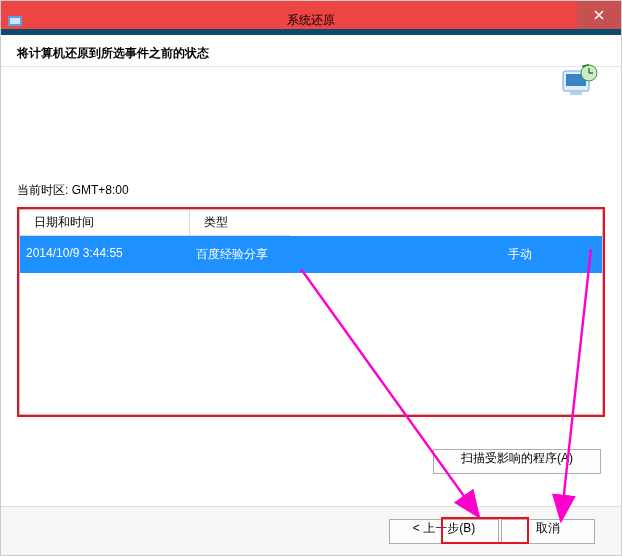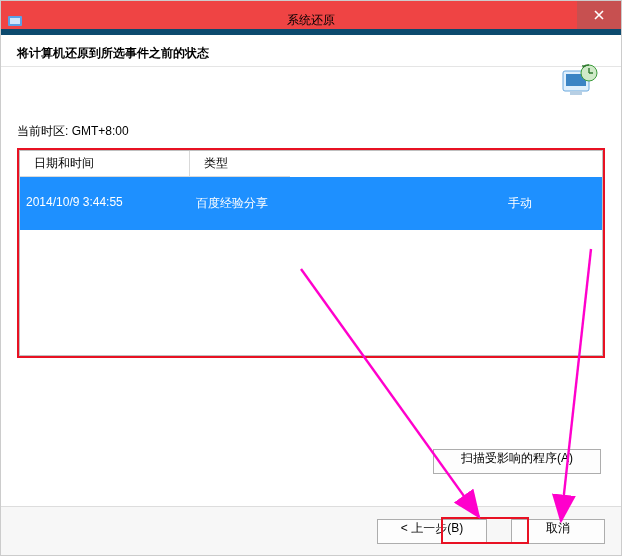--- a/index.html
+++ b/index.html
@@ -5,35 +5,35 @@
   html,body{margin:0;padding:0;font-family:"Microsoft YaHei","Segoe UI",Tahoma,sans-serif;font-size:12px;color:#000;background:#fff}
   .win{width:622px;height:556px;position:relative;border:1px solid #ccc;box-sizing:border-box;background:#fff;overflow:hidden}
   .titlebar{height:28px;background:#ef4444;border-bottom:6px solid #0c4a6e;display:flex;align-items:flex-end;position:relative}
   .title-icon{width:16px;height:16px;margin-left:6px;display:inline-block}
   .title-text{position:absolute;left:0;right:0;text-align:center;pointer-events:none}
   .close-btn{margin-left:auto;width:44px;height:28px;background:#c75050;color:#fff;display:flex;align-items:center;justify-content:center;font-size:14px;line-height:1}
   .header{padding:10px 16px 4px;position:relative;border-bottom:1px solid #e5e5e5}
   .header-title{font-weight:bold;font-size:12px}
   .header-icon{position:absolute;right:20px;top:28px}
   .body{padding:0 16px}
-  .tz{margin-top:56px;margin-bottom:8px}
+  .tz{margin-top:115px;margin-bottom:8px}
   .grid-wrap{border:2px solid #e81123;box-sizing:border-box}
   .grid-head{display:flex;background:#fff;border:1px solid #bfbfbf;border-bottom:0}
   .grid-head .col{padding:4px 14px;border-right:1px solid #d9d9d9;box-sizing:border-box;border-bottom:1px solid #d9d9d9;background:#fff}
   .grid-head .col:last-child{border-right:0}
   .grid-body{display:flex;flex-direction:column;border:1px solid #bfbfbf;border-top:0;height:178px;overflow:auto;background:#fff}
   .grid-row{display:flex}
-  .grid-row .cell{padding:18px 6px;box-sizing:border-box;white-space:nowrap;overflow:hidden;text-overflow:ellipsis}
+  .grid-row .cell{padding:10px 6px;box-sizing:border-box;white-space:nowrap;overflow:hidden;text-overflow:ellipsis}
   .selected{background:#1e90ff;color:#fff}
   .c1{width:170px;flex:0 0 170px}
   .c2{flex:1 1 auto}
   .c3{width:100px;flex:0 0 100px}
   .btn{display:inline-flex;justify-content:center;height:23px;padding:0 12px;background:#fdfdfd;border:1px solid #adadad;font-size:12px;color:#000;white-space:nowrap}
   .scan-btn{position:absolute;right:20px;top:448px;width:142px}
-  .footer{position:absolute;left:0;right:0;bottom:0;height:48px;border-top:1px solid #ddd;background:#f7f7f7;display:flex;align-items:center;justify-content:flex-end;padding-right:16px;gap:24px}
+  .footer{position:absolute;left:0;right:0;bottom:0;height:48px;border-top:1px solid #ddd;background:#f7f7f7;display:flex;align-items:center;justify-content:flex-end;padding-right:26px;gap:2px}
   .next-hi{position:absolute;right:92px;bottom:11px;width:88px;height:27px;border:2px solid #e81123;pointer-events:none;box-sizing:border-box}
   svg.ann{position:absolute;left:0;top:0;pointer-events:none}
 </style>
 </head>
 <body>
 
 <div class="win">
 
   <div class="titlebar">
     <span class="title-icon">

